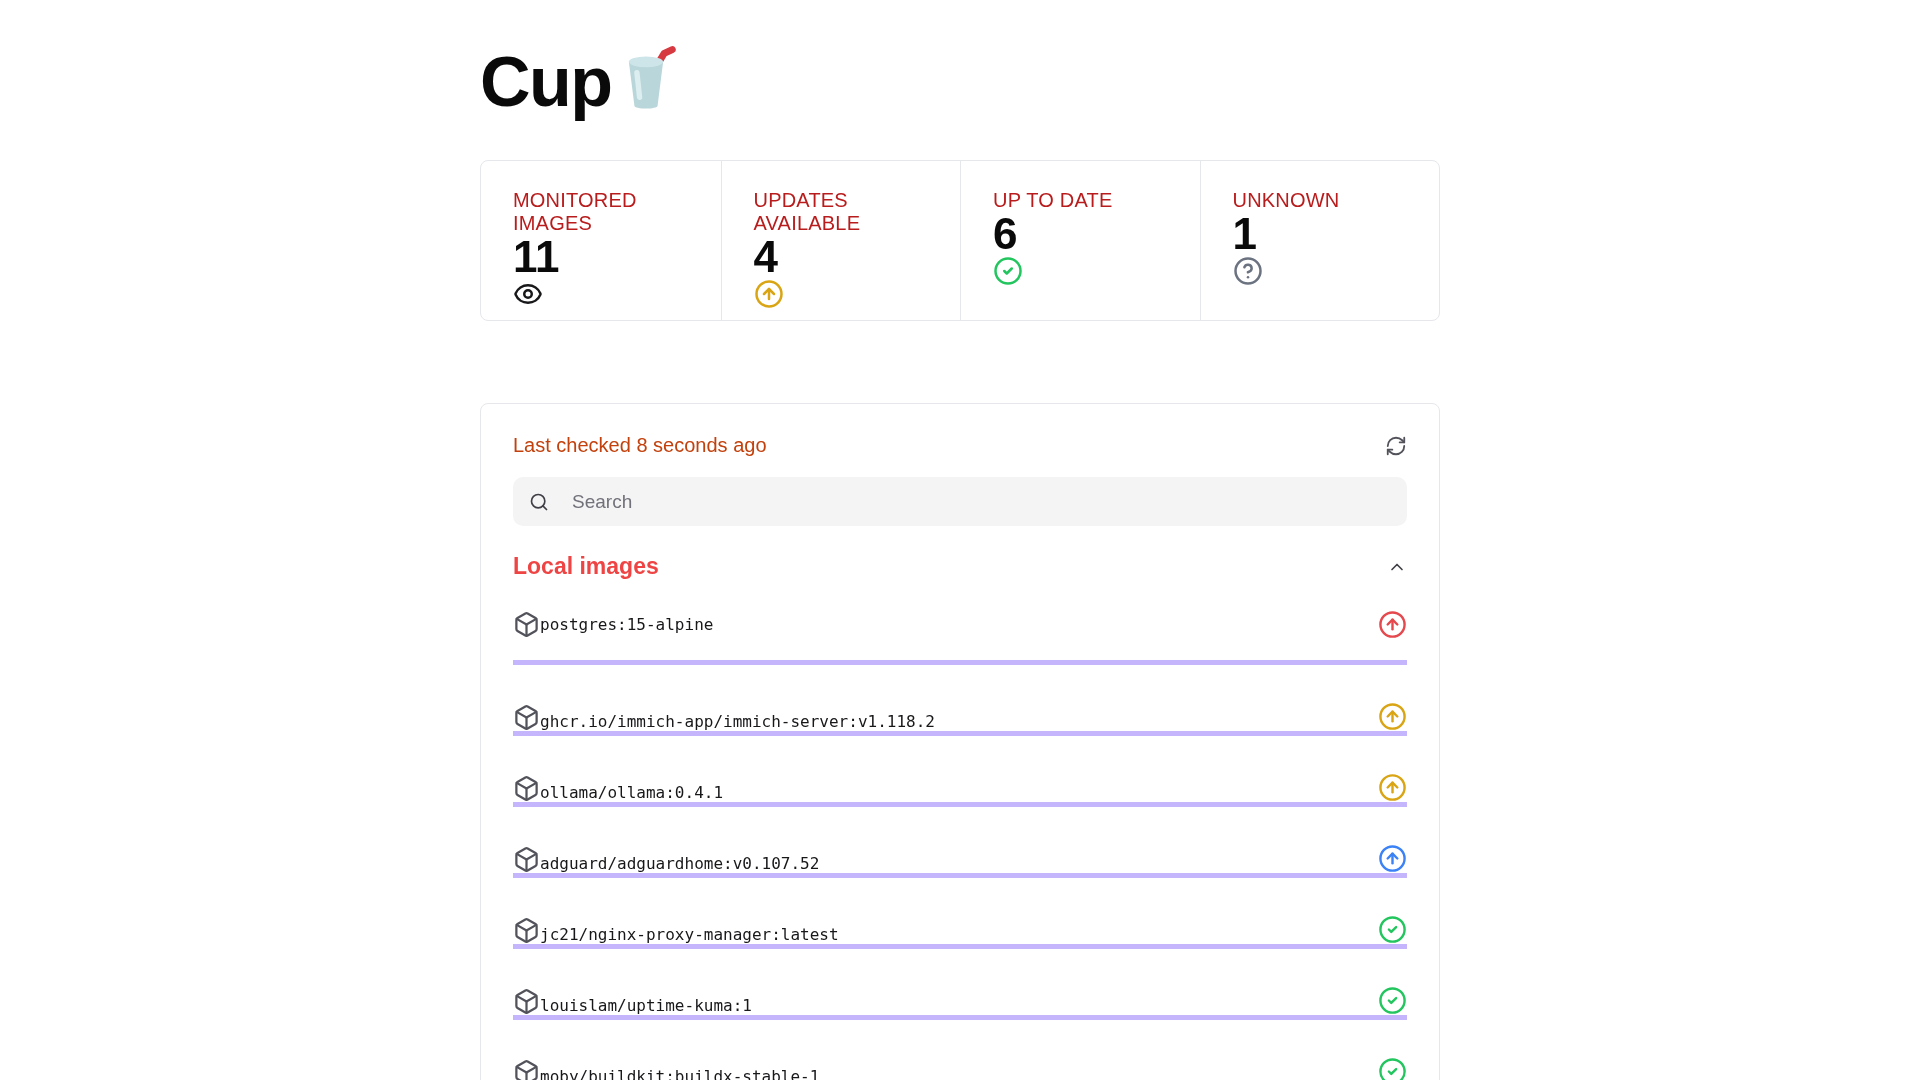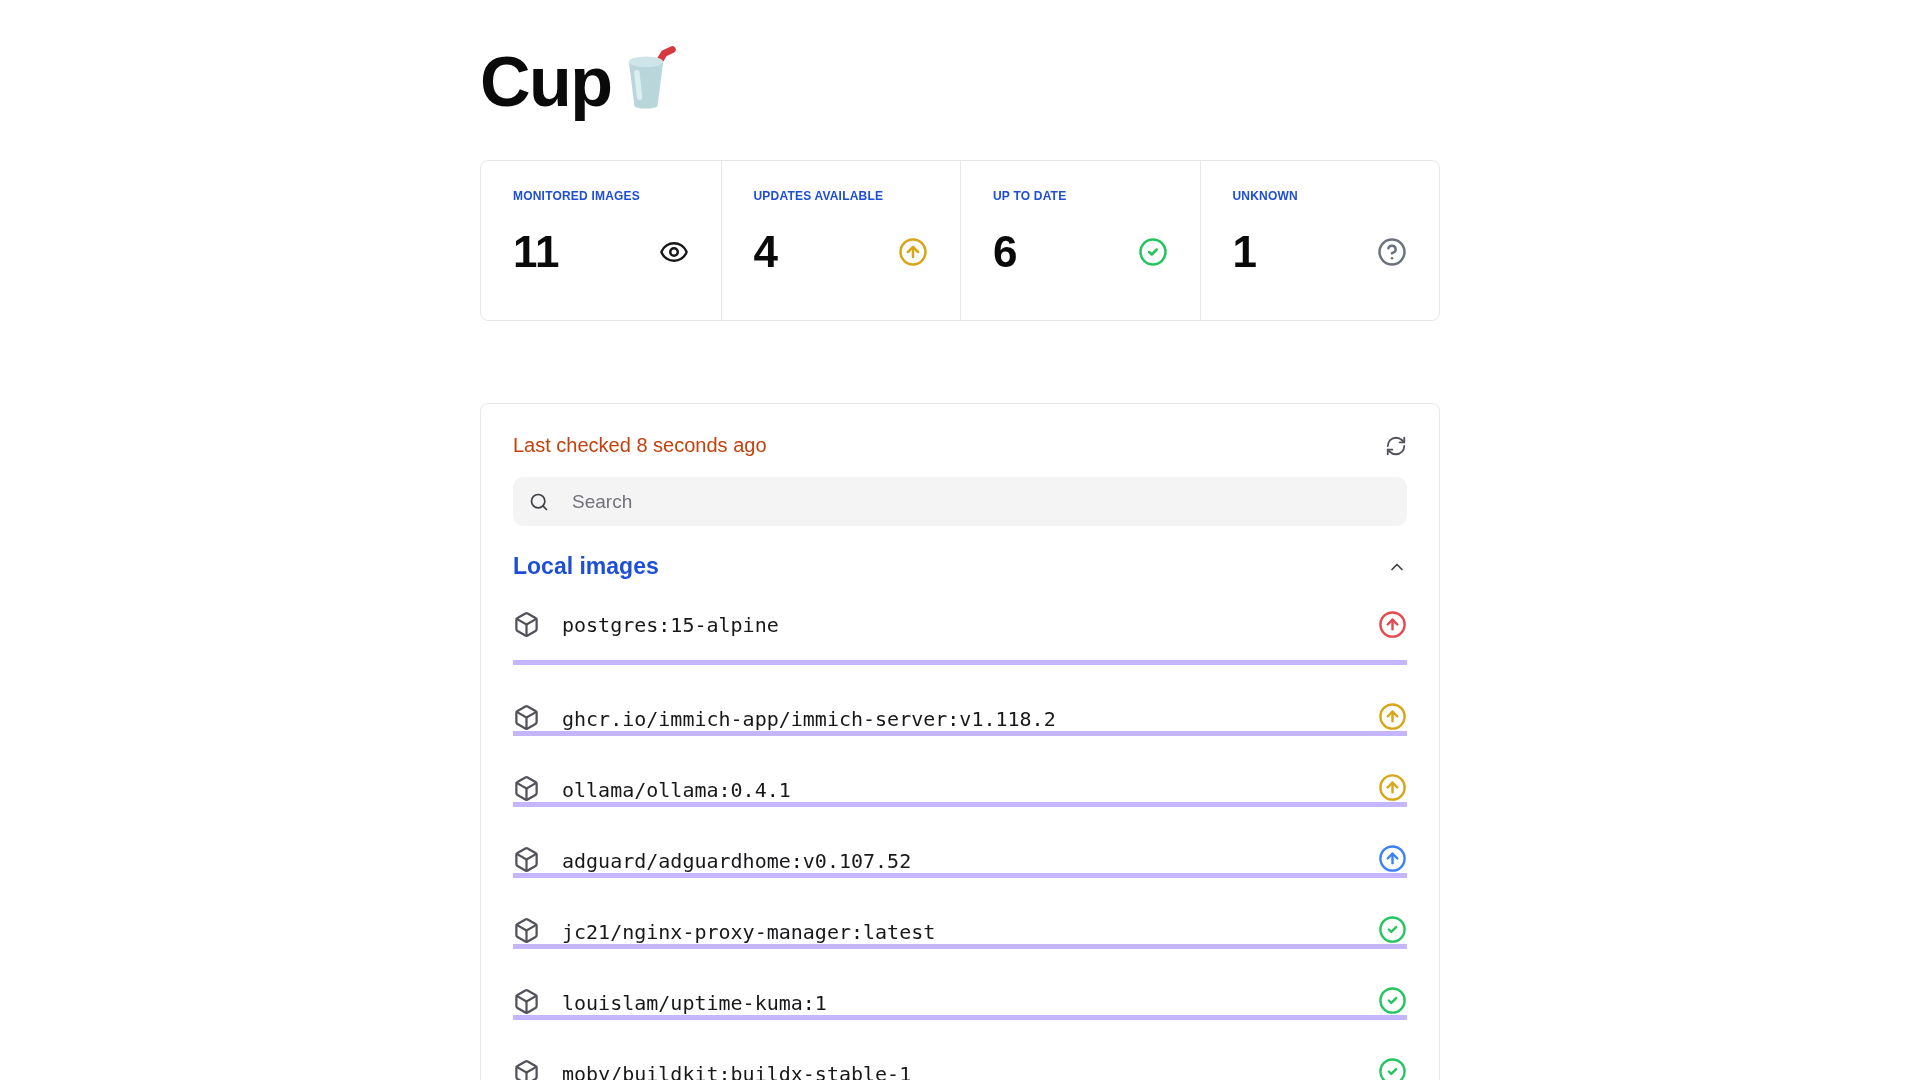--- a/index.html
+++ b/index.html
@@ -22,22 +22,22 @@
 
   
   .stats {
     margin-top: 32px; height: 161px;
     border: 1px solid #e5e7eb; border-radius: 8px;
     display: grid; grid-template-columns: repeat(4, 1fr);
     background: #fff;
   }
   .stat-card { padding: 28px 32px 0 32px; }
   .stat-card + .stat-card { border-left: 1px solid #e5e7eb; }
-  .stat-label { font-size: 12px; font-weight: 700; color: #1d4ed8; letter-spacing: 0.2px; }
-  .stat-value-row { margin-top: 27px; display: flex; justify-content: space-between; align-items: center; }
+  .stat-label { font-size: 20px; font-weight: 400; color: #b91c1c; letter-spacing: 0.2px; }
+  .stat-value-row { display: flex; justify-content: space-between; align-items: flex-start; flex-direction: column; }
   .stat-value { font-size: 44px; font-weight: 600; color: #0a0a0a; line-height: 1; }
   .stat-icon { display: flex; }
   .stat-icon svg { width: 30px; height: 30px; }
 
   
   .panel {
     margin-top: 82px; height: 820px;
     border: 1px solid #e5e7eb; border-radius: 8px 8px 0 0;
     padding: 30px 32px 0 32px; background: #fff;
   }
@@ -51,32 +51,32 @@
     display: flex; align-items: center; padding: 0 16px; gap: 11px;
   }
   .search-box svg { width: 20px; height: 20px; color: #3f3f46; flex: none; }
   .search-box input {
     border: none; background: transparent; outline: none; width: 100%;
     font-family: "Liberation Sans", sans-serif; font-size: 19px; color: #18181b; margin-left: 10px;
   }
   .search-box input::placeholder { color: #71717a; opacity: 1; }
 
   .section-head { margin-top: 27px; display: flex; justify-content: space-between; align-items: center; }
-  .section-title { font-size: 23px; font-weight: 700; color: #1d4ed8; }
+  .section-title { font-size: 23px; font-weight: 700; color: #ef4444; }
   .collapse-btn { background: none; border: none; padding: 0; cursor: pointer; display: flex; color: #3f3f46; }
   .collapse-btn svg { width: 20px; height: 20px; }
 
   .image-list { list-style: none; margin: 9px 0 0 0; padding: 0; }
   .image-row { height: 71px; display: flex; align-items: center; cursor: pointer; }
   .image-row + .image-row { border-top: 5px solid #c4b5fd; align-items: flex-end; }
   .pkg-icon { display: flex; color: #52525b; }
   .pkg-icon svg { width: 27px; height: 27px; }
   .img-name {
-    margin-left: 22px; font-family: "DejaVu Sans Mono", monospace;
-    font-size: 20px; color: #18181b;
+    font-family: "DejaVu Sans Mono", monospace;
+    font-size: 16px; color: #18181b;
   }
   .status-icon { margin-left: auto; display: flex; }
   .status-icon svg { width: 29px; height: 29px; }
 </style>
 </head>
 <body>
 
 <div class="content">
 
   <div class="title-row">

